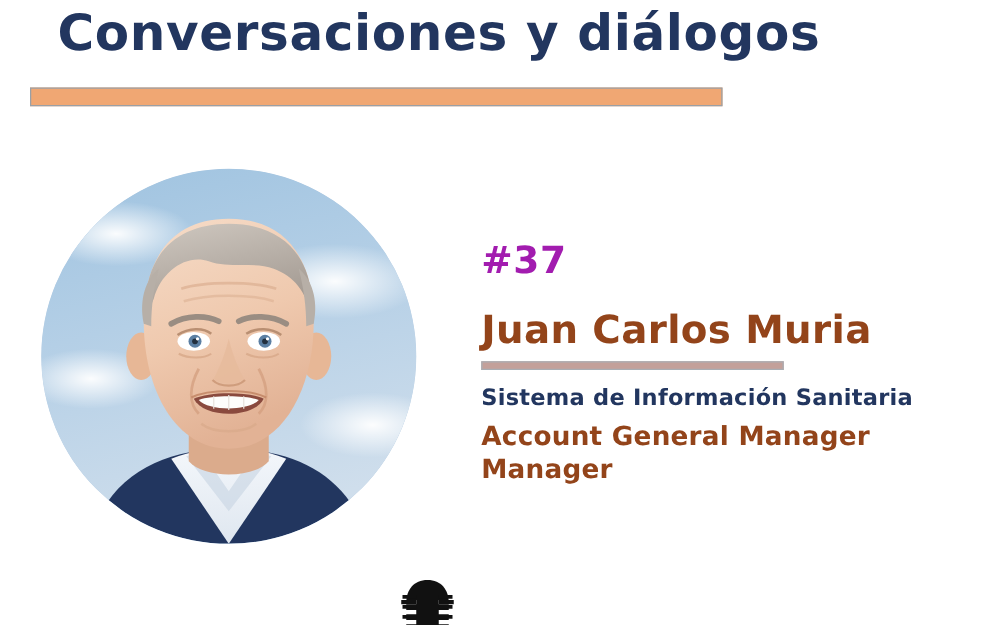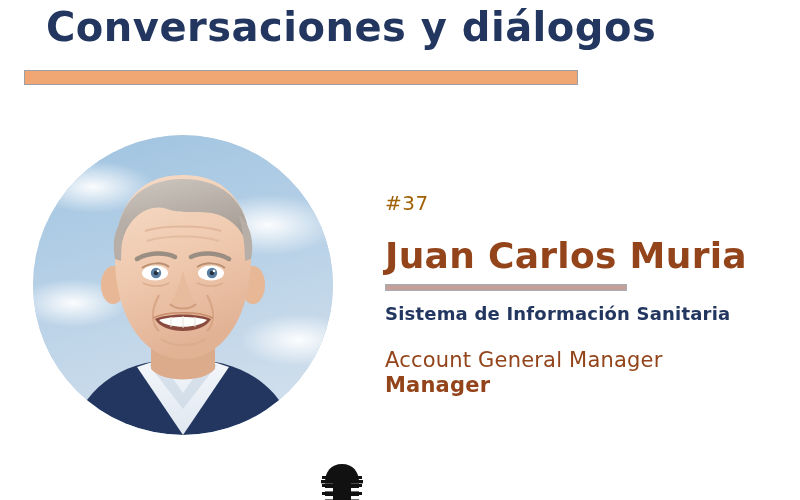--- a/index.html
+++ b/index.html
@@ -56,30 +56,30 @@
 
   
   #info-block {
     position: absolute;
     left: 385px;
     top: 192px;
     width: 410px;
   }
 
   #episode-number {
-    font-size: 20px;
-    font-weight: normal;
-    color: #a16207;
+    font-size: 30px;
+    font-weight: bold;
+    color: #a21caf;
     line-height: 1.1;
     letter-spacing: 0.5px;
   }
 
   #guest-name {
     margin-top: 22px;
-    font-size: 36px;
+    font-size: 31px;
     font-weight: bold;
     color: #93441a;
     line-height: 1.1;
     letter-spacing: 0.3px;
     white-space: nowrap;
   }
 
   #name-rule {
     margin-top: 8px;
     width: 242px;
@@ -91,23 +91,23 @@
   #guest-topic {
     margin-top: 12px;
     font-size: 18px;
     font-weight: bold;
     color: #22365f;
     line-height: 1.18;
     letter-spacing: 0.2px;
   }
 
   #guest-role {
-    margin-top: 24px;
+    margin-top: 8px;
     font-size: 21px;
-    font-weight: normal;
+    font-weight: bold;
     color: #93441a;
     line-height: 1.2;
     letter-spacing: 0.2px;
   }
 
   #guest-company {
     font-size: 21px;
     font-weight: bold;
     color: #93441a;
     line-height: 1.2;

